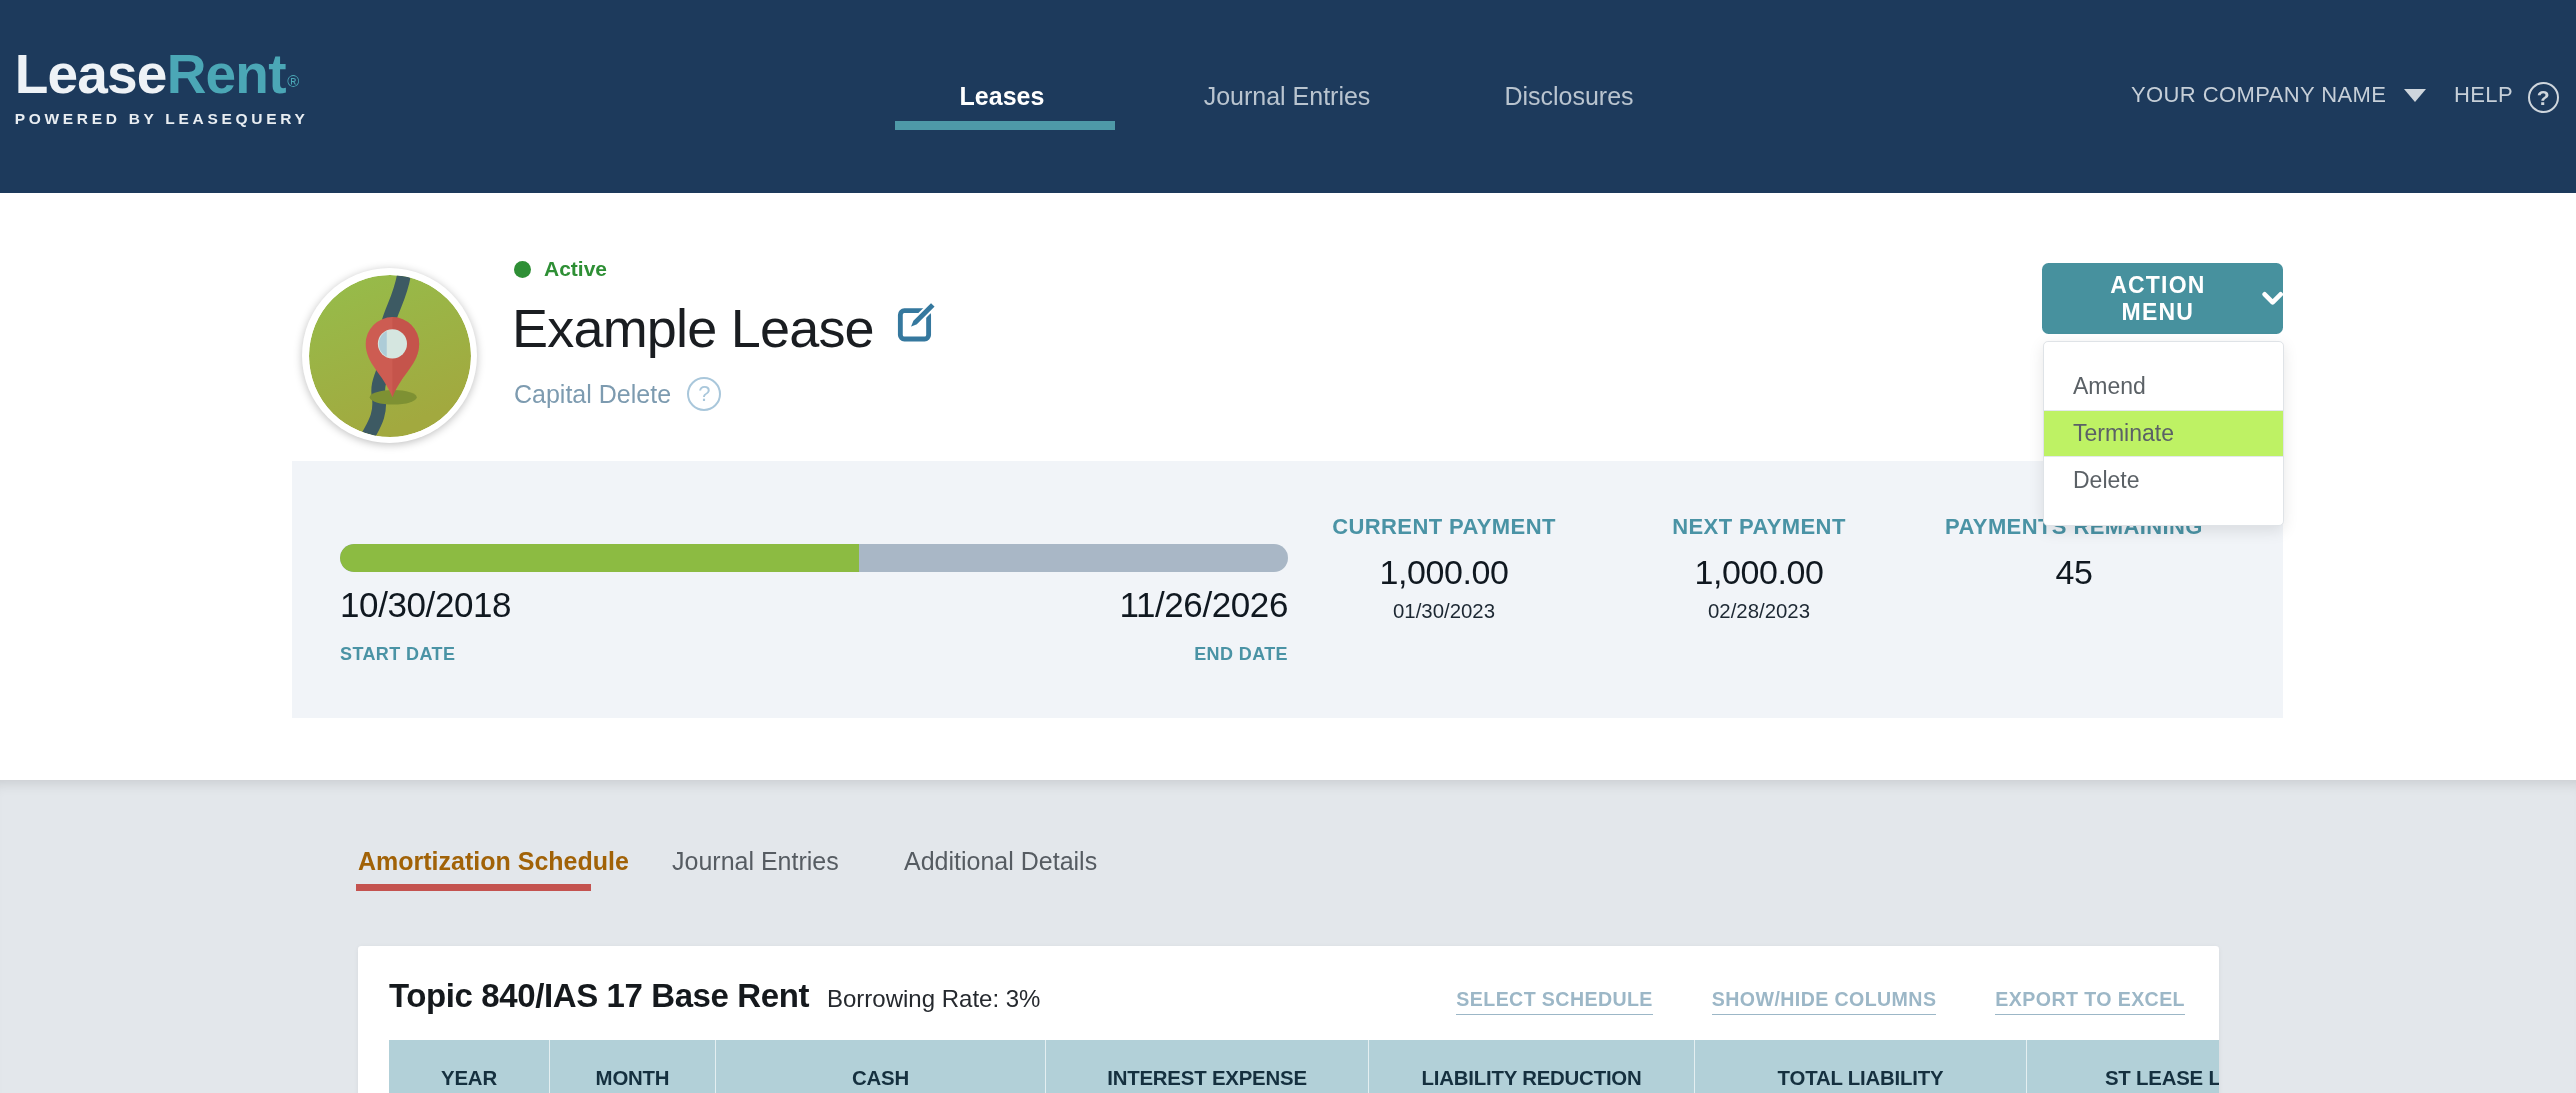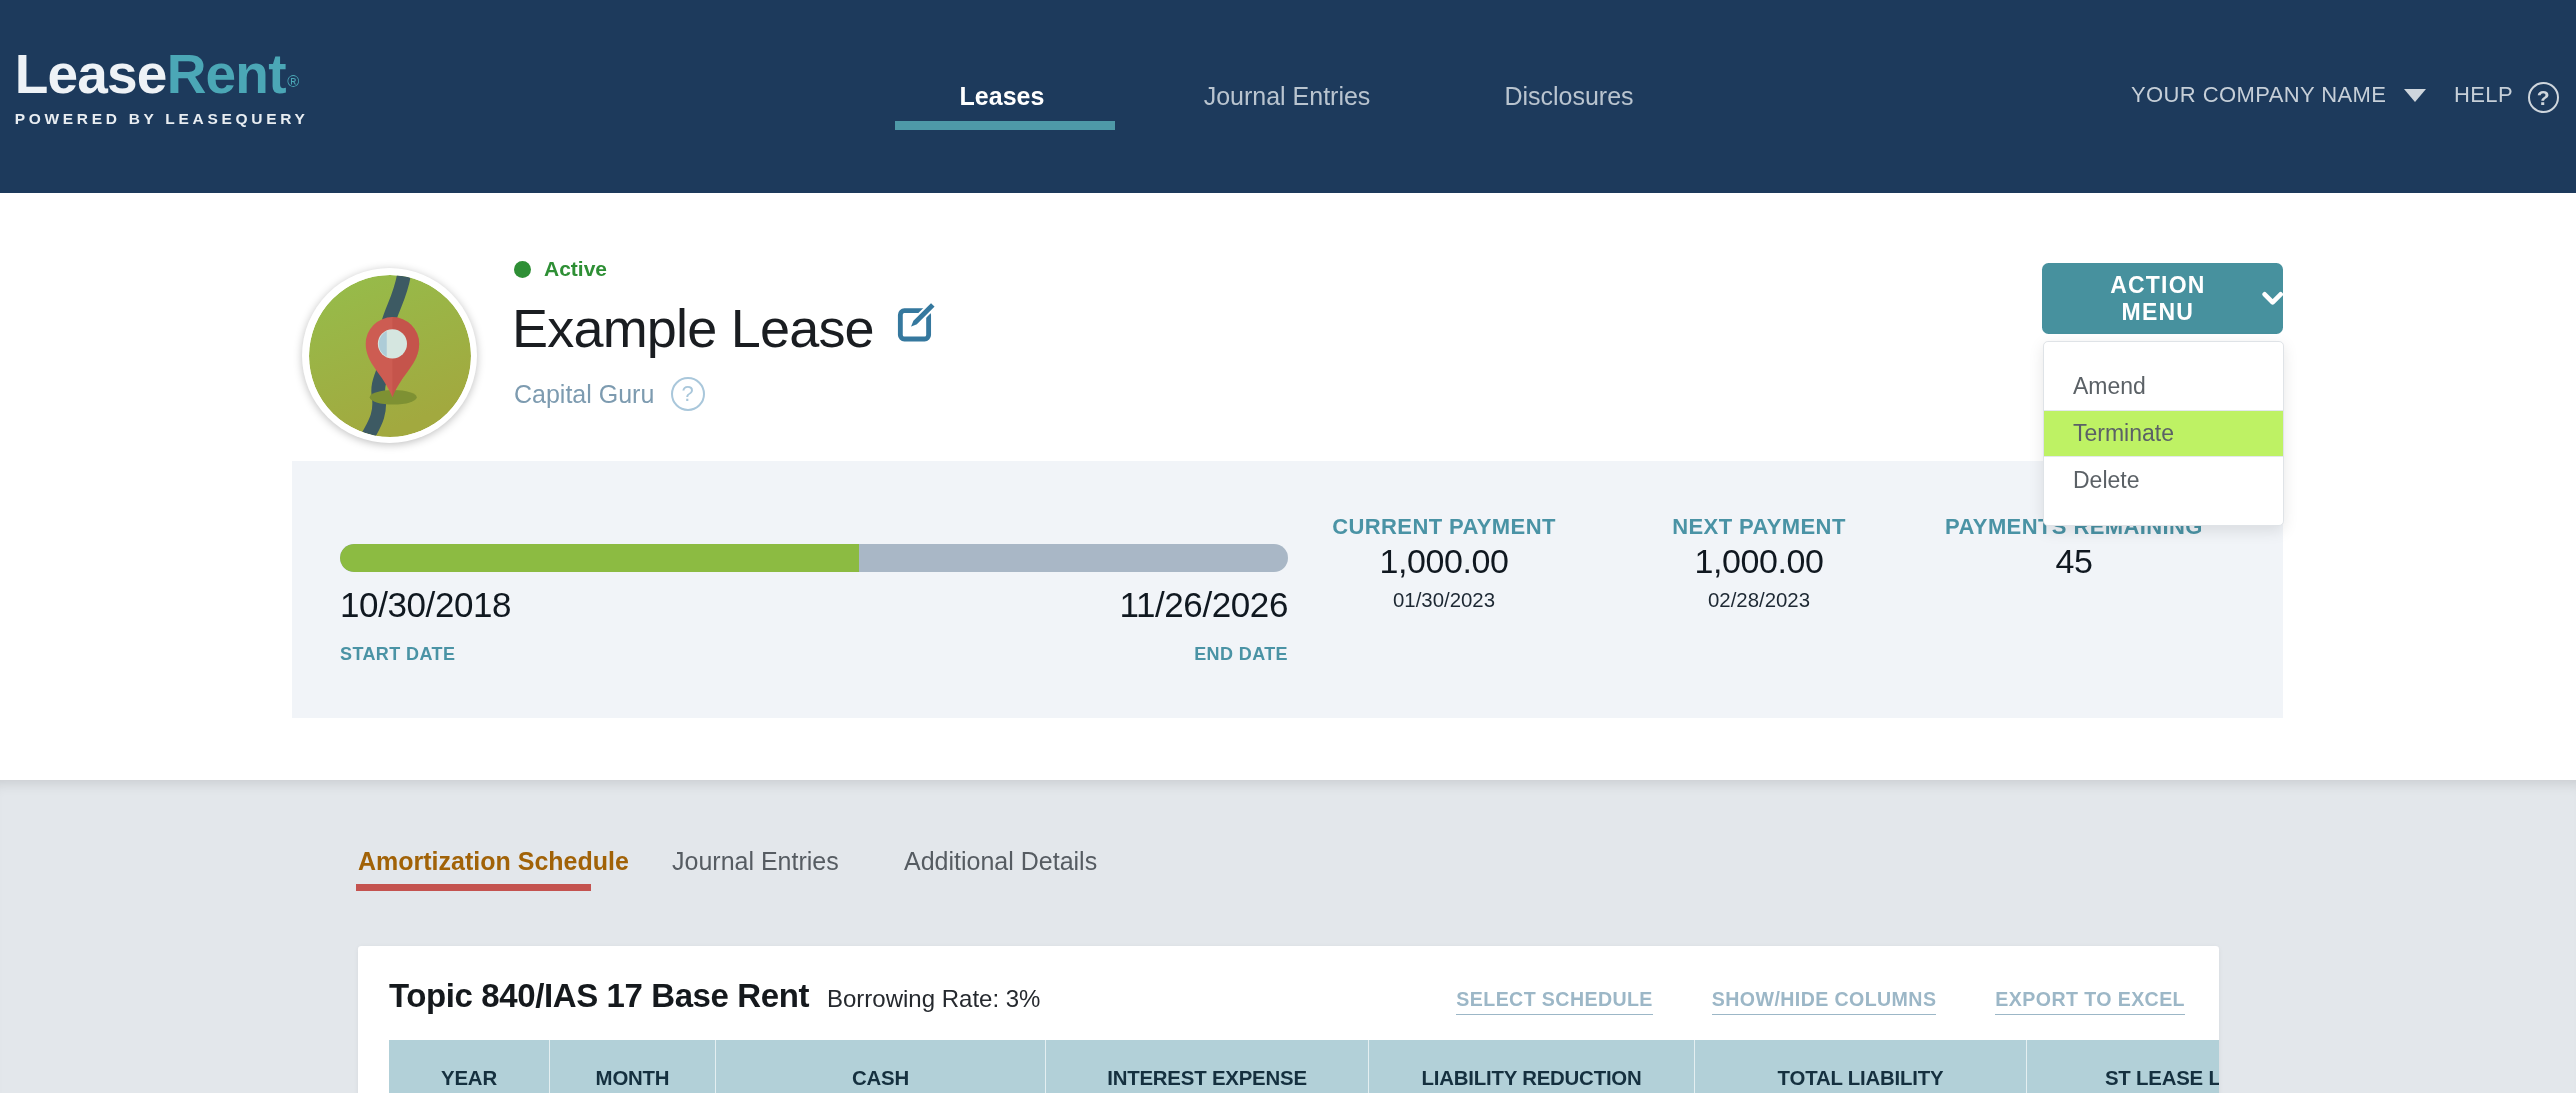--- a/index.html
+++ b/index.html
@@ -65,21 +65,21 @@
   .summary-card { position: absolute; left: 292px; top: 461px; width: 1991px; height: 257px; background: #f1f4f8; }
   .progress-track { position: absolute; left: 48px; top: 83px; width: 948px; height: 28px; background: #a9b7c6; border-radius: 14px; overflow: hidden; }
   .progress-fill { height: 100%; background: #8cbb42; border-radius: 14px 0 0 14px; }
   .date-start { position: absolute; left: 48px; top: 124px; font-size: 35px; color: #101820; letter-spacing: -0.4px; }
   .date-end { position: absolute; left: 48px; top: 124px; width: 948px; text-align: right; font-size: 35px; color: #101820; letter-spacing: -0.4px; }
   .date-label-start { position: absolute; left: 48px; top: 183px; font-size: 18px; font-weight: 700; color: #4a93a5; letter-spacing: 0.4px; }
   .date-label-end { position: absolute; left: 48px; top: 183px; width: 948px; text-align: right; font-size: 18px; font-weight: 700; color: #4a93a5; letter-spacing: 0.4px; }
 
   .stat { position: absolute; top: 53px; width: 408px; transform: translateX(-50%); text-align: center; }
   .stat-label { font-size: 22px; font-weight: 700; color: #4a93a5; letter-spacing: 0.4px; white-space: nowrap; }
-  .stat-value { font-size: 34px; color: #101820; margin-top: 2px; letter-spacing: -0.4px; }
+  .stat-value { font-size: 34px; color: #101820; margin-top: 13px; letter-spacing: -0.4px; }
   .stat-date { font-size: 20.4px; color: #1d2833; margin-top: 8.2px; }
 
   
   .lower { position: absolute; left: 0; top: 780px; width: 2576px; height: 313px; background: #e3e7eb;
            box-shadow: inset 0 13px 13px -9.8px rgba(0,0,0,0.12); }
   .detail-tab { position: absolute; top: 67px; font-size: 25px; color: #565c62; cursor: pointer; white-space: nowrap; }
   .detail-tab.active { color: #a16207; font-weight: 700; }
   .tab-underline { position: absolute; left: 356px; top: 104px; width: 235px; height: 6.5px; background: #c4534f; }
 
   .table-card { position: absolute; left: 358px; top: 166px; width: 1861px; height: 245px; background: #ffffff;
@@ -155,21 +155,21 @@
     <h1 class="lease-title">Example Lease</h1>
     <span class="edit-icon">
       <svg width="39" height="42" viewBox="0 0 48 52">
         <rect x="4" y="12" width="35" height="35" rx="5" fill="none" stroke="#35789e" stroke-width="6"></rect>
         <path d="M42 1 L48 7 L25 30 L15 34 L19 24 Z" fill="#35789e" stroke="#ffffff" stroke-width="2.5"></path>
       </svg>
     </span>
   </div>
 
   <div class="lease-type-row">
-    <span class="lease-type">Capital Guru</span>
+    <span class="lease-type">Capital Delete</span>
     <span class="q-circle">?</span>
   </div>
 
   <button class="action-btn">
     <span>ACTION MENU</span>
     <svg width="26" height="18" viewBox="0 0 32 22">
       <path d="M4 4 L16 16 L28 4" fill="none" stroke="#ffffff" stroke-width="7" stroke-linecap="round" stroke-linejoin="round"></path>
     </svg>
   </button>
 

